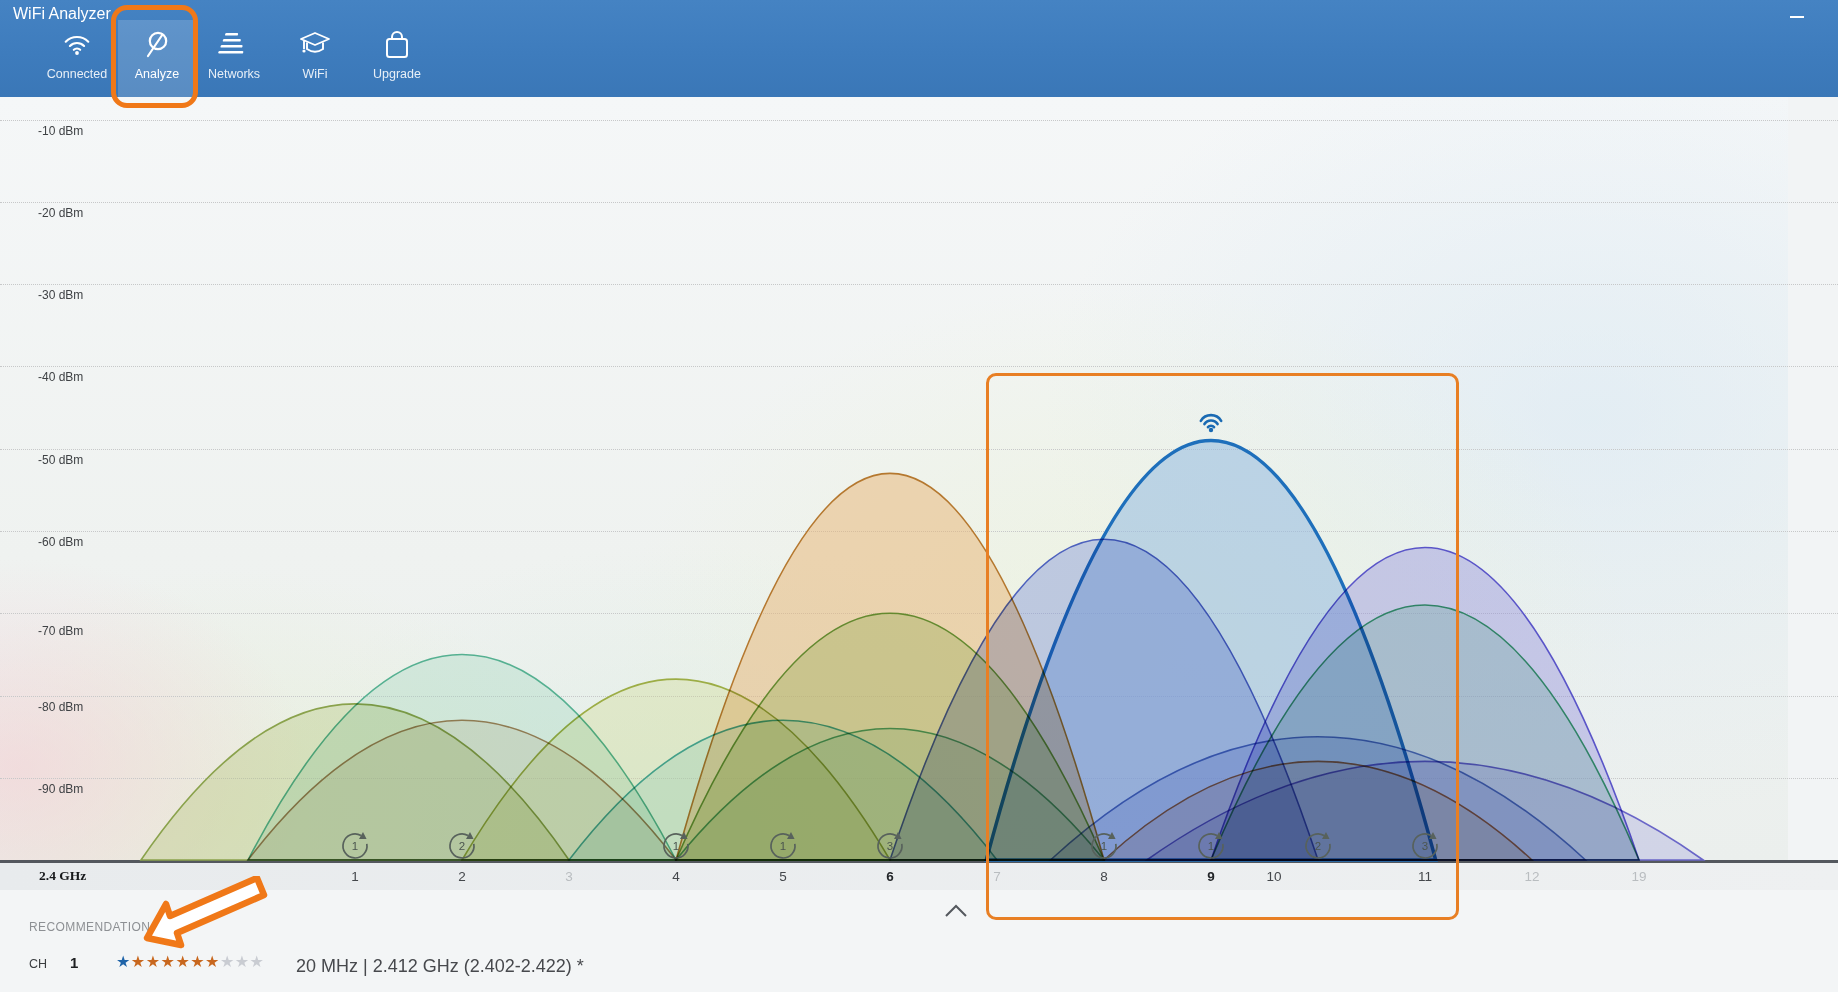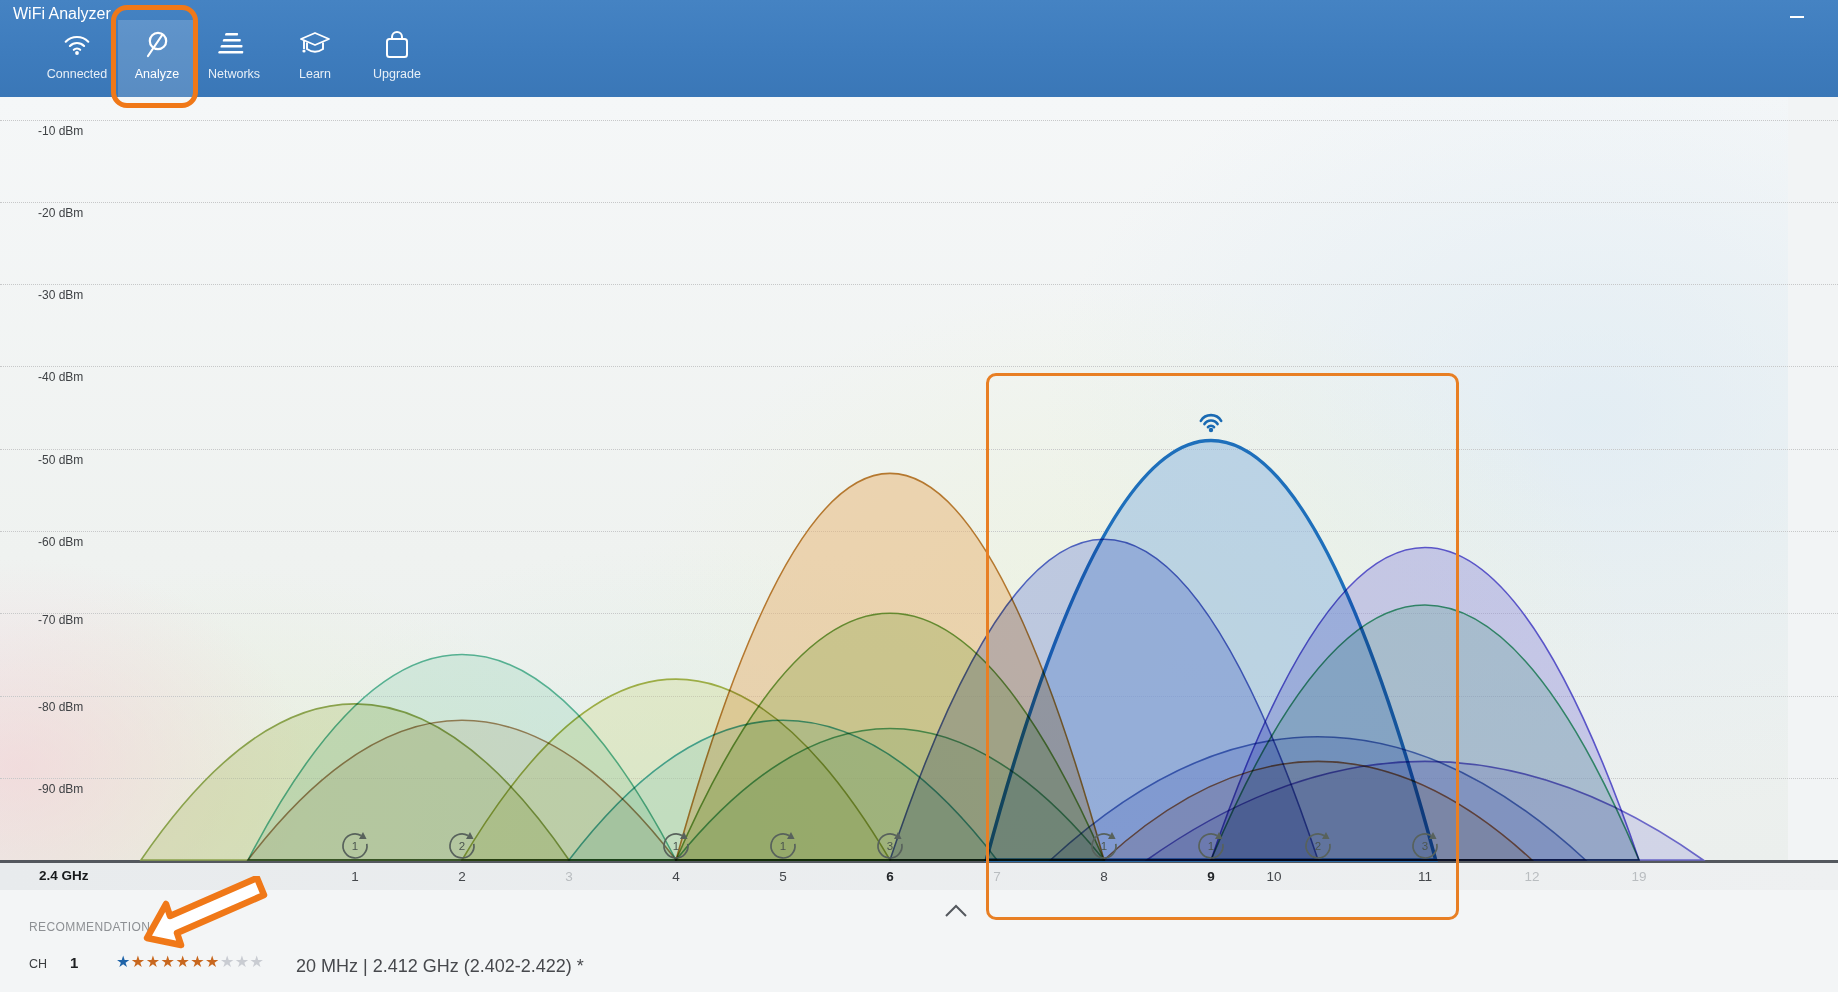--- a/index.html
+++ b/index.html
@@ -30,21 +30,21 @@
       linear-gradient(180deg,#f5f7f8 0%,#eff2f0 60%,#ebefed 100%);}
   .gridline{position:absolute;left:0;width:1838px;border-top:1.5px dotted #c7c8c9;}
   .gridlabel{position:absolute;left:38px;font-size:12px;color:#3f4245;white-space:nowrap;}
 
   #chart-svg{position:absolute;left:0;top:0;width:1838px;height:992px;z-index:3;pointer-events:none;}
 
   
   .axis-strip{position:absolute;left:0;top:860px;width:1838px;height:30px;z-index:2;
               background:linear-gradient(90deg,#e8ebed,#eef0f1);
               border-top:3px solid #54585e;}
-  .band-label{position:absolute;left:39px;top:5px;font-size:13.5px;font-weight:bold;color:#17191b;}
+  .band-label{position:absolute;left:39px;top:5px;font-size:13.5px;font-weight:bold;color:#17191b;font-family:Liberation Serif, serif;}
   .ch-num{position:absolute;top:6px;transform:translateX(-50%);font-size:13.5px;color:#44474b;}
   .ch-num.bold{font-weight:bold;color:#222528;}
   .ch-num.dim{color:#b9bdc0;}
 
   
   .sel-rect{position:absolute;border:3px solid #e87f24;border-radius:10px;z-index:4;}
   .tab-ring{position:absolute;left:111px;top:5px;width:87px;height:103px;box-sizing:border-box;
             border:5px solid #f07818;border-radius:16px;z-index:7;}
   .arrow-svg{position:absolute;left:135px;top:876px;z-index:7;}
 
@@ -69,21 +69,21 @@
      <div class="gridlabel" style="top:108.80000000000001px">-20 dBm</div>
       <div class="gridline" style="top:187.10000000000002px"></div>
      <div class="gridlabel" style="top:191.10000000000002px">-30 dBm</div>
       <div class="gridline" style="top:269.4px"></div>
      <div class="gridlabel" style="top:273.4px">-40 dBm</div>
       <div class="gridline" style="top:351.70000000000005px"></div>
      <div class="gridlabel" style="top:355.70000000000005px">-50 dBm</div>
       <div class="gridline" style="top:434px"></div>
      <div class="gridlabel" style="top:438px">-60 dBm</div>
       <div class="gridline" style="top:516.3px"></div>
-     <div class="gridlabel" style="top:516px">-70 dBm</div>
+     <div class="gridlabel" style="top:527px">-70 dBm</div>
       <div class="gridline" style="top:598.6px"></div>
      <div class="gridlabel" style="top:602.6px">-80 dBm</div>
       <div class="gridline" style="top:680.9000000000001px"></div>
      <div class="gridlabel" style="top:684.9000000000001px">-90 dBm</div>
     </div>
 </div>
 
 <svg id="chart-svg" viewBox="0 0 1838 992" xmlns="http://www.w3.org/2000/svg">
     <path d="M 1104 860 Q 1318 662.8800000000001 1532 860 Z" fill="rgba(206,151,126,0.26)" stroke="#b06a4a" stroke-width="1.6" style="mix-blend-mode:multiply"></path>
     <path d="M 1146.8 860 Q 1425 662.8800000000001 1703.2 860 Z" fill="rgba(142,142,217,0.28)" stroke="#6a66c8" stroke-width="1.6" style="mix-blend-mode:multiply"></path>
@@ -219,21 +219,21 @@
     <span class="lbl">Networks</span>
   </div>
 
   <div class="nav-item" style="left:276px;">
     <svg class="ic" width="34" height="28" viewBox="0 0 34 28">
       <polygon points="17,3 31,9 17,15 3,9" fill="none" stroke="#fff" stroke-width="1.9" stroke-linejoin="round"></polygon>
       <path d="M9 12.5 L9 19 Q17 24.5 25 19 L25 12.5" fill="none" stroke="#fff" stroke-width="1.9"></path>
       <line x1="6" y1="10.5" x2="6" y2="19" stroke="#fff" stroke-width="1.9"></line>
       <circle cx="6" cy="21" r="1.6" fill="#fff"></circle>
     </svg>
-    <span class="lbl">Learn</span>
+    <span class="lbl">WiFi</span>
   </div>
 
   <div class="nav-item" style="left:358px;">
     <svg class="ic" width="30" height="30" viewBox="0 0 30 30">
       <rect x="5" y="9" width="20" height="18" rx="2.5" fill="none" stroke="#fff" stroke-width="2"></rect>
       <path d="M10 9 L10 7 A5 5 0 0 1 20 7 L20 9" fill="none" stroke="#fff" stroke-width="2"></path>
     </svg>
     <span class="lbl">Upgrade</span>
   </div>
 

